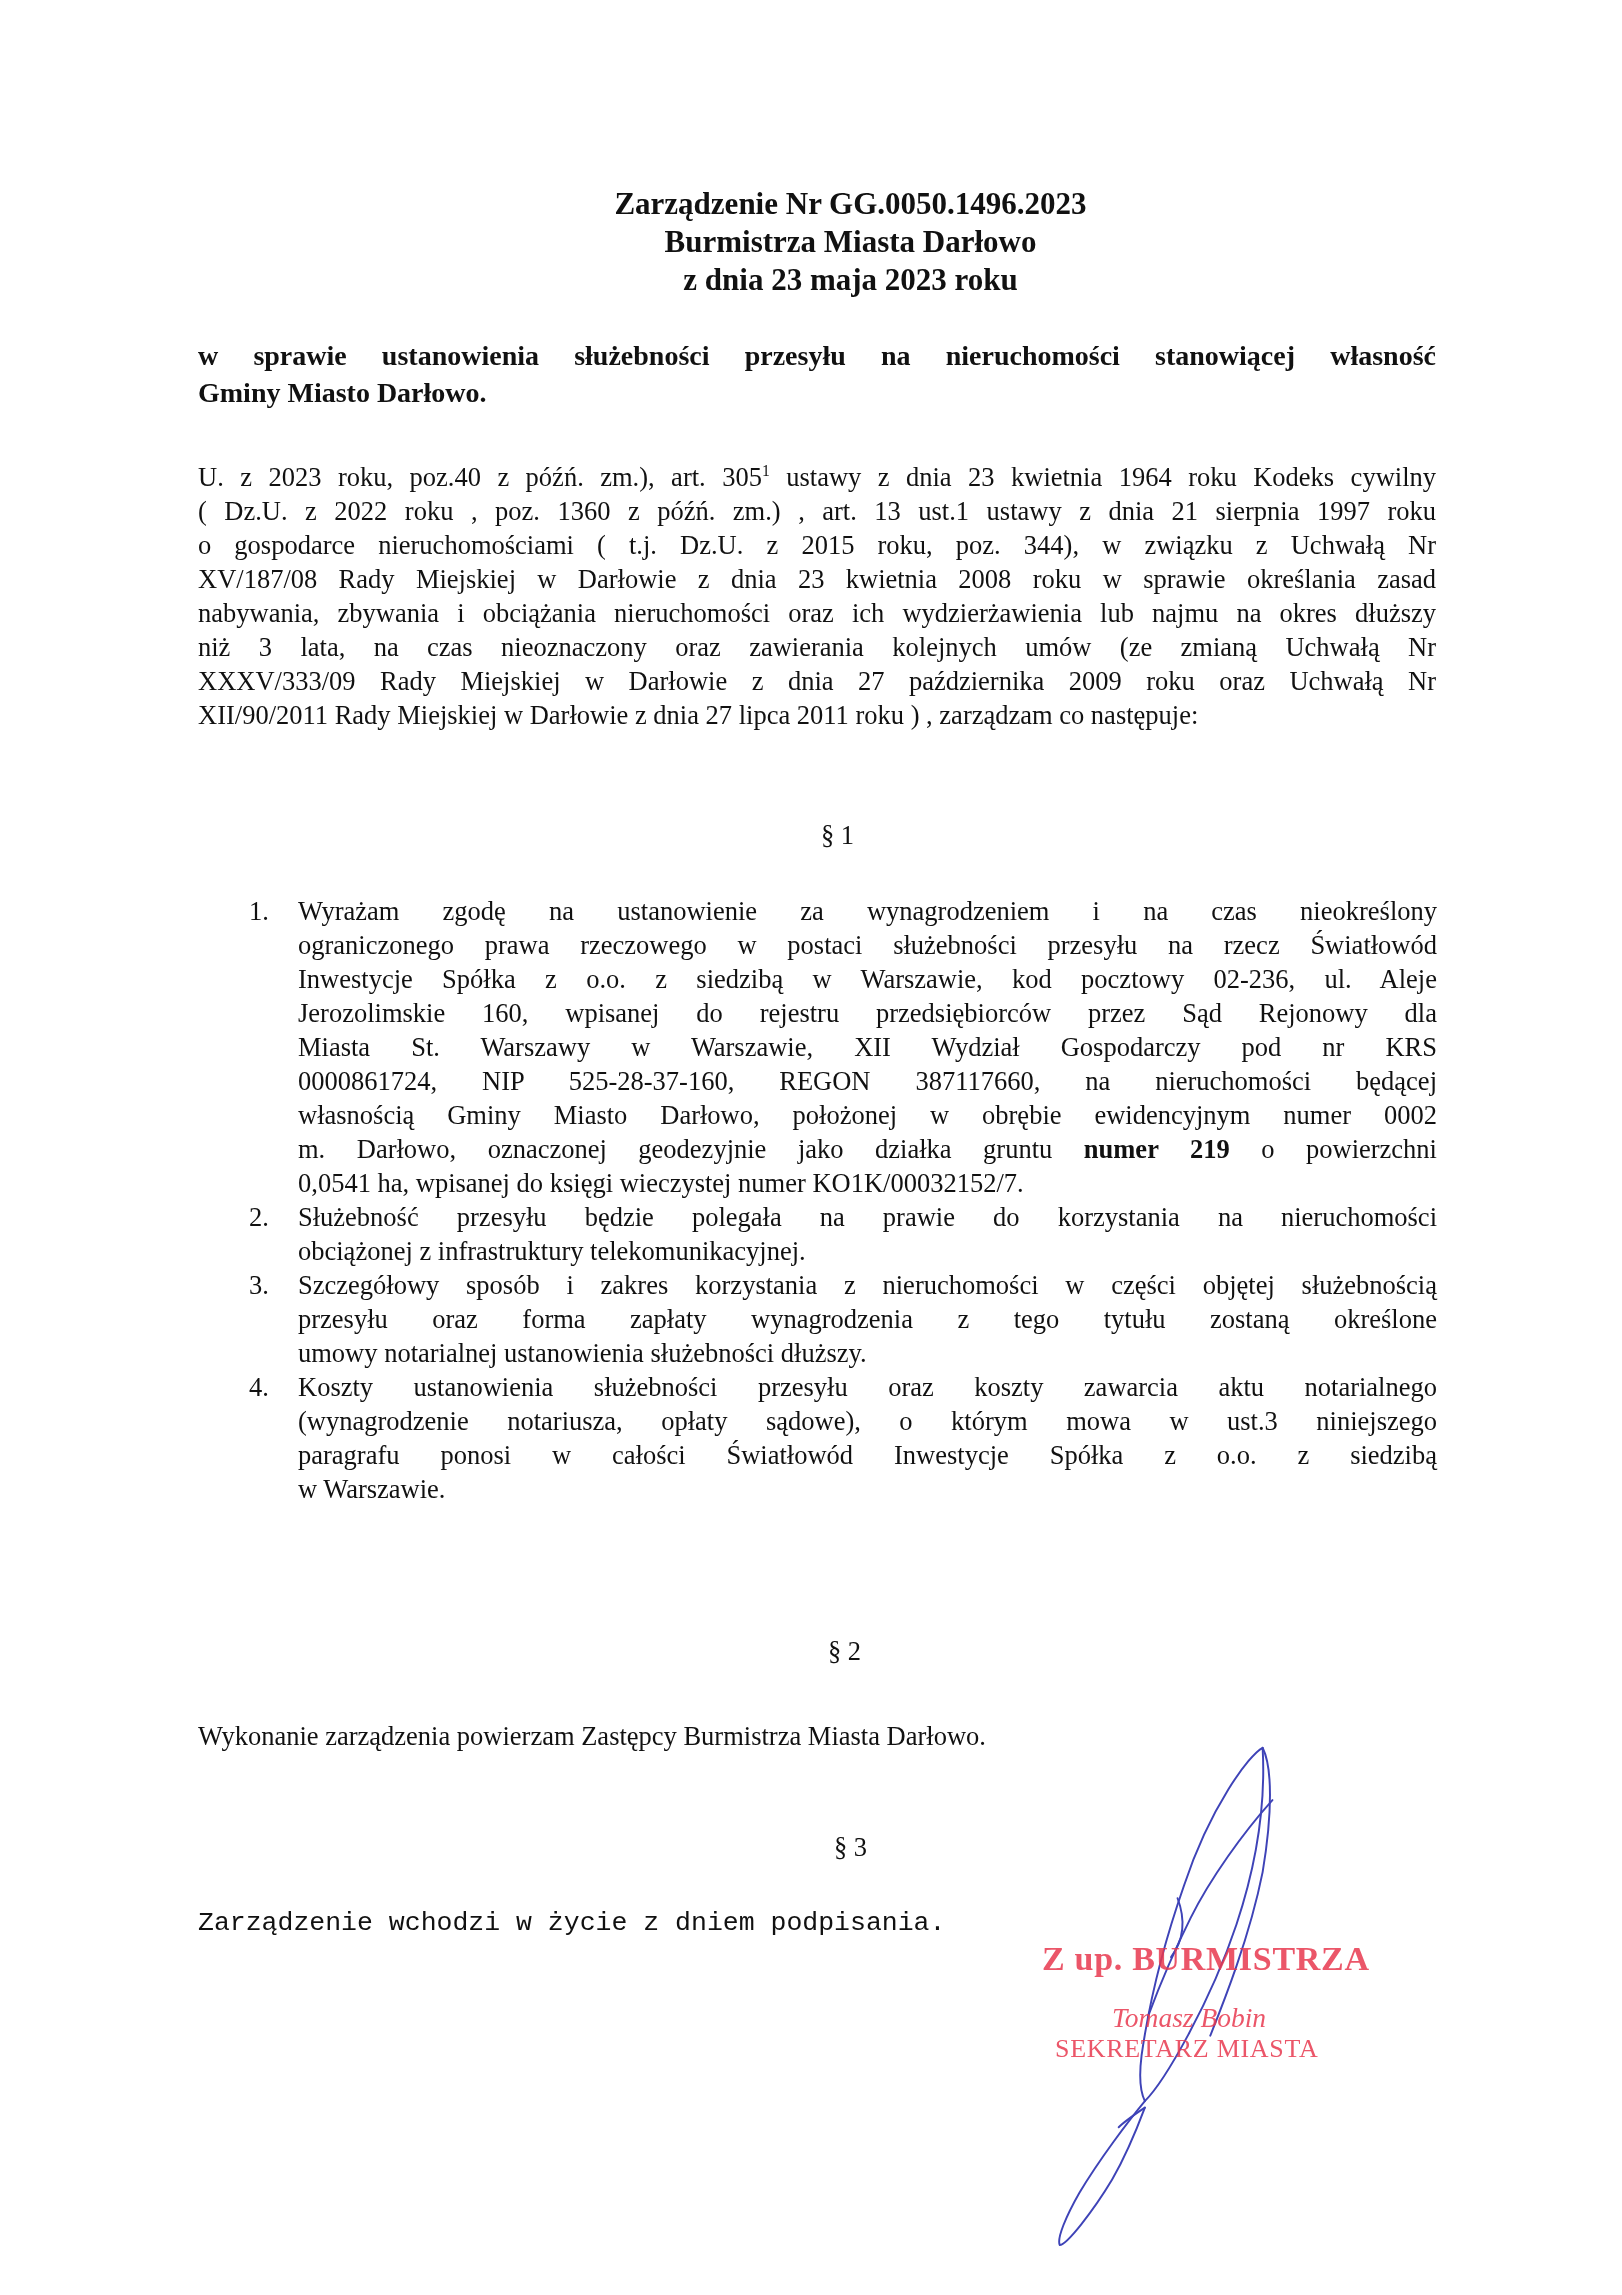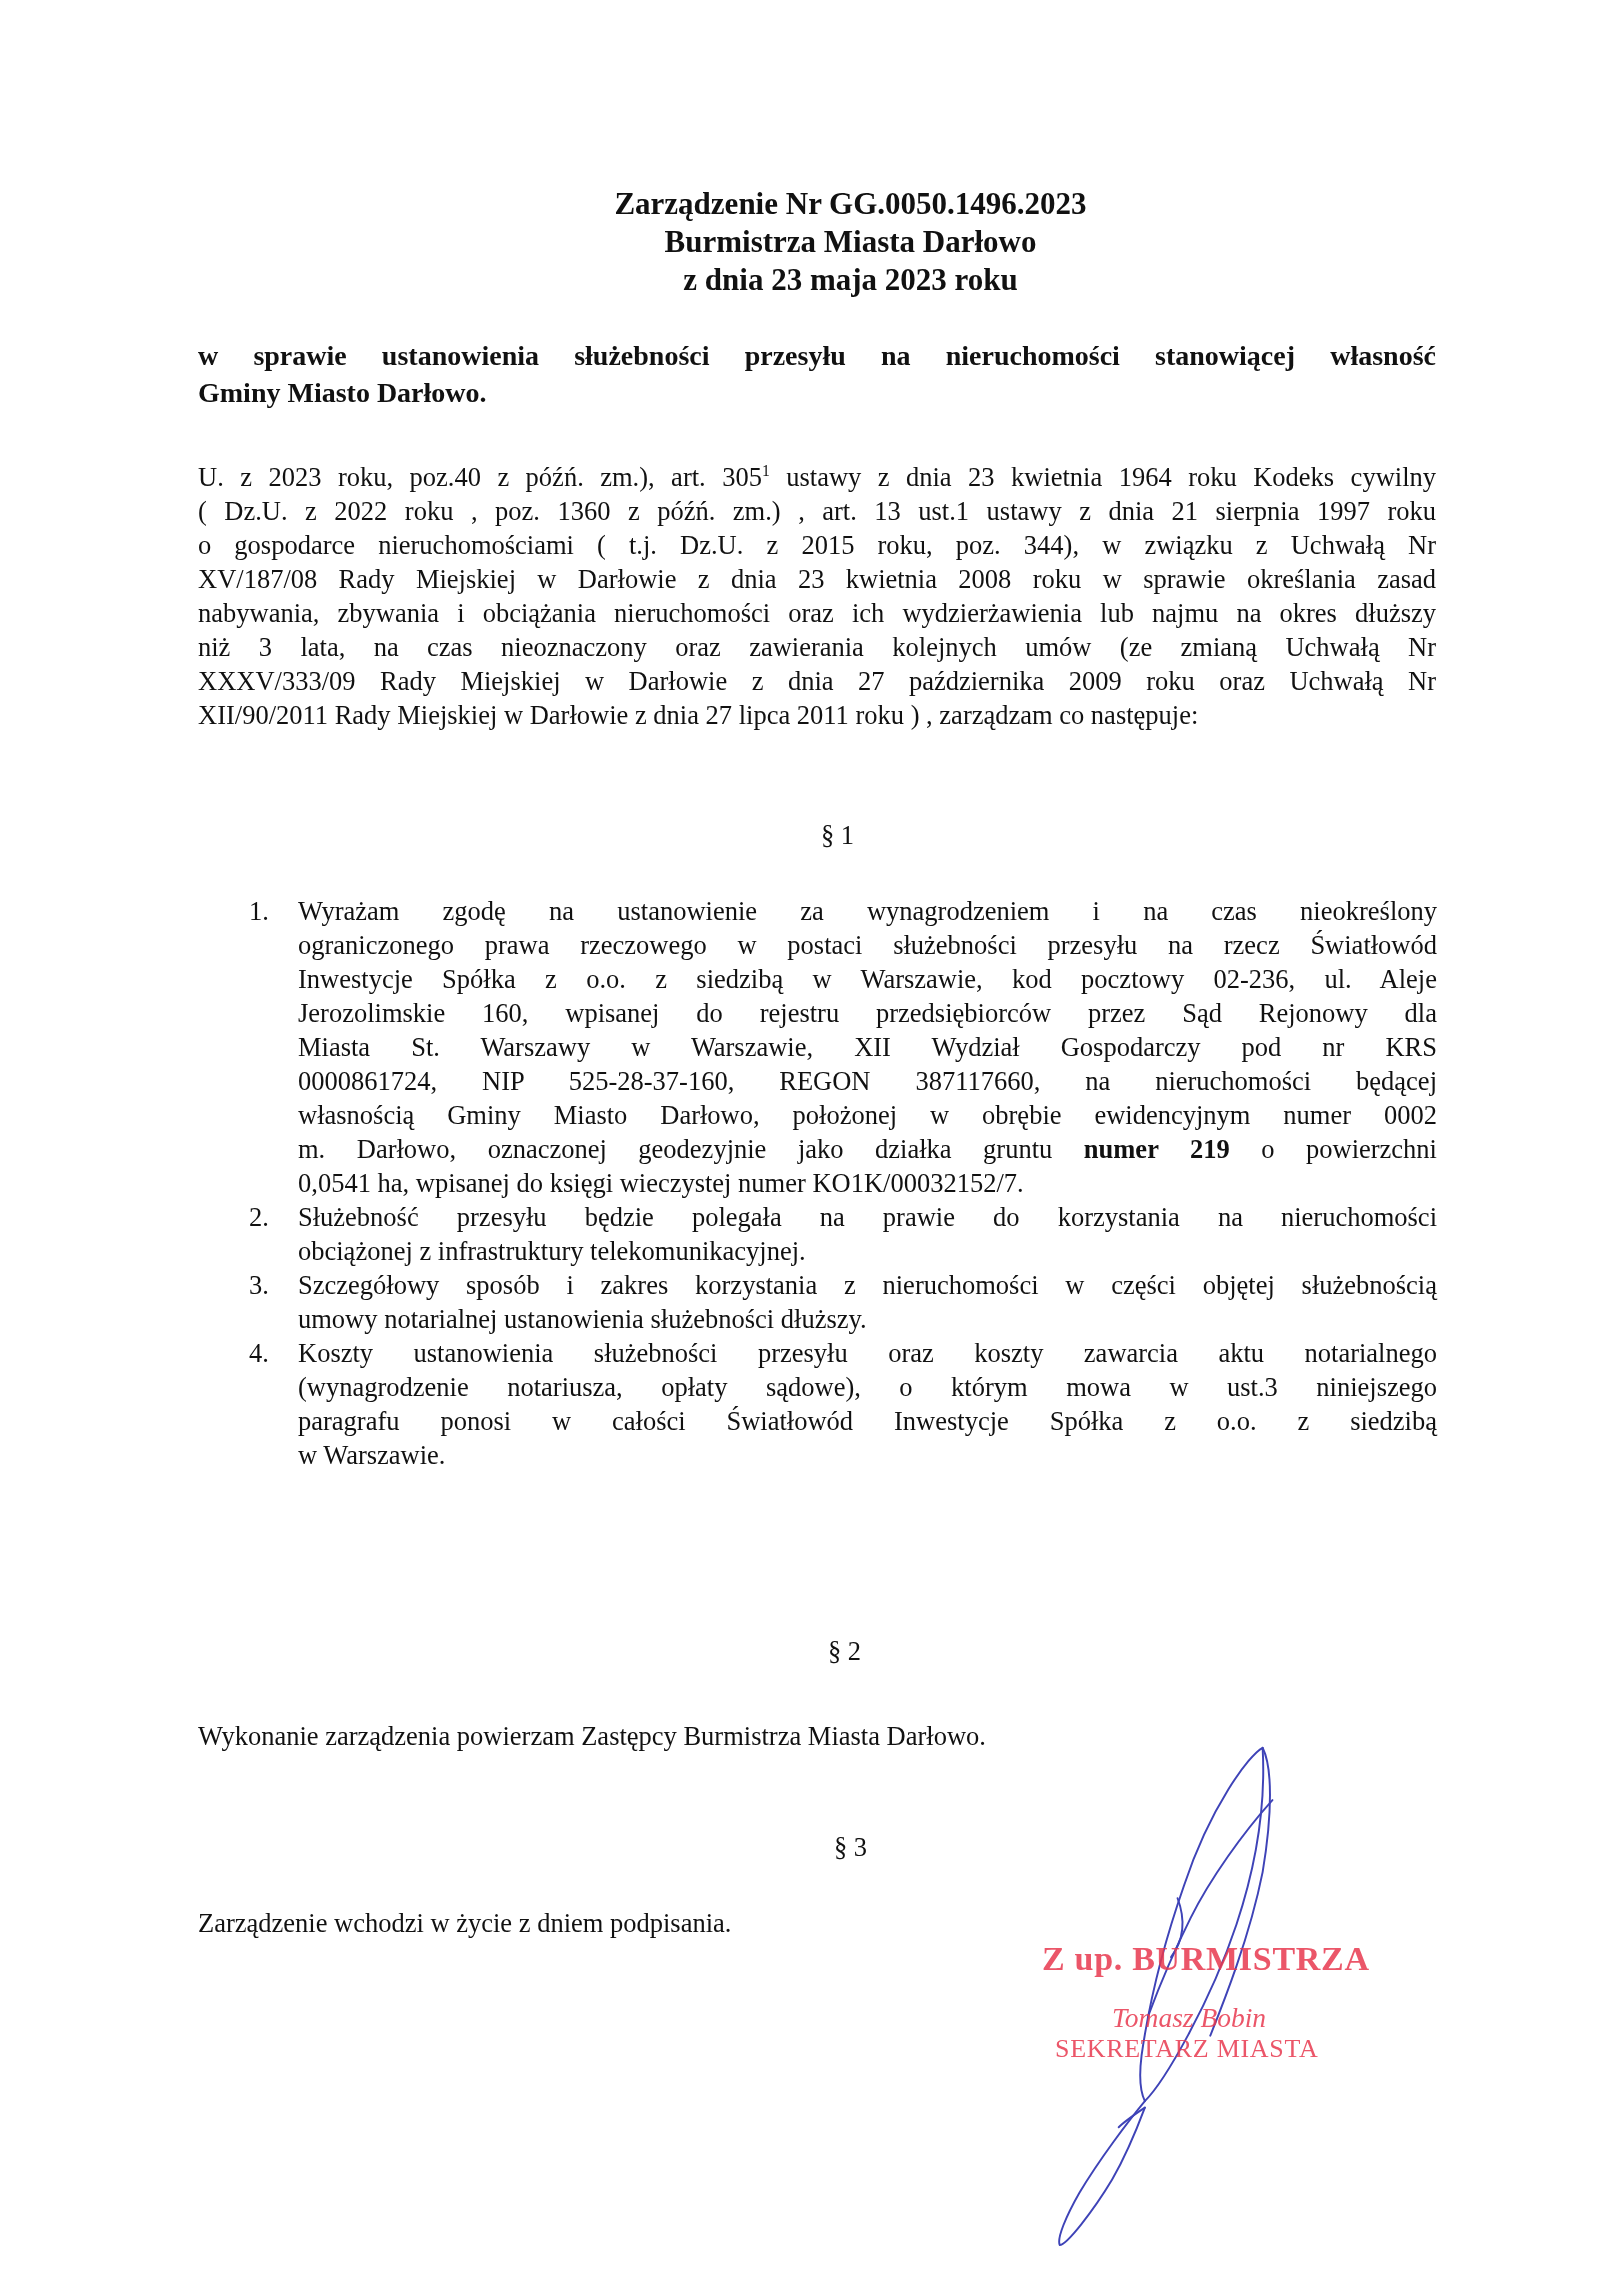--- a/index.html
+++ b/index.html
@@ -73,39 +73,40 @@
       <span class="num" style="line-height: 34px;">2.</span>
       <div class="lines">
         <span class="jl">Służebność przesyłu będzie polegała na prawie do korzystania na nieruchomości</span>
         <span class="jl last">obciążonej z infrastruktury telekomunikacyjnej.</span>
       </div>
     </div>
     <div class="li">
       <span class="num" style="line-height: 34px;">3.</span>
       <div class="lines">
         <span class="jl">Szczegółowy sposób i zakres korzystania z nieruchomości w części objętej służebnością</span>
+        <span class="jl">przesyłu oraz forma zapłaty wynagrodzenia z tego tytułu zostaną określone</span>
         <span class="jl last">umowy notarialnej ustanowienia służebności dłuższy.</span>
       </div>
     </div>
     <div class="li">
       <span class="num" style="line-height: 34px;">4.</span>
       <div class="lines">
         <span class="jl">Koszty ustanowienia służebności przesyłu oraz koszty zawarcia aktu notarialnego</span>
         <span class="jl">(wynagrodzenie notariusza, opłaty sądowe), o którym mowa w ust.3 niniejszego</span>
         <span class="jl">paragrafu ponosi w całości  Światłowód Inwestycje Spółka z o.o. z siedzibą</span>
         <span class="jl last">w Warszawie.</span>
       </div>
     </div>
   </div>
 
 <div class="abs para-mark" style="left:779px; top:1635px;">§ 2</div>
 <div class="abs plain" style="left:198px; top:1720px;">Wykonanie zarządzenia powierzam Zastępcy Burmistrza Miasta Darłowo.</div>
 
 <div class="abs para-mark" style="left:785px; top:1831px;">§ 3</div>
-<div class="abs plain" style="left:198px; top:1907px;">Zarządzenie wchodzi w życie z dniem podpisania.</div>
+<div class="abs plain" style="left:198px; top:1907px;font-family:Liberation Mono, monospace;">Zarządzenie wchodzi w życie z dniem podpisania.</div>
 
 <svg class="abs signature" viewBox="0 0 700 860">
   <g fill="none" stroke="#2a2fb0" stroke-width="3" stroke-linecap="round" stroke-linejoin="round" opacity="0.9">
     <path d="M 380 30 C 360 40, 300 120, 260 240 C 225 340, 205 430, 195 500 C 190 540, 195 560, 200 570 C 230 540, 300 420, 340 300 C 370 210, 385 120, 380 30 Z"></path>
     <path d="M 380 30 C 395 60, 395 130, 380 220 C 360 320, 320 420, 300 470"></path>
     <path d="M 395 110 C 350 160, 300 230, 270 290 C 240 350, 220 400, 205 440"></path>
     <path d="M 200 570 C 175 600, 130 660, 100 710 C 80 745, 65 780, 70 790 C 80 790, 120 740, 150 690 C 170 655, 185 620, 200 580"></path>
     <path d="M 250 260 C 265 300, 255 330, 240 350"></path>
     <path d="M 200 580 C 185 590, 170 600, 160 610"></path>
   </g>

